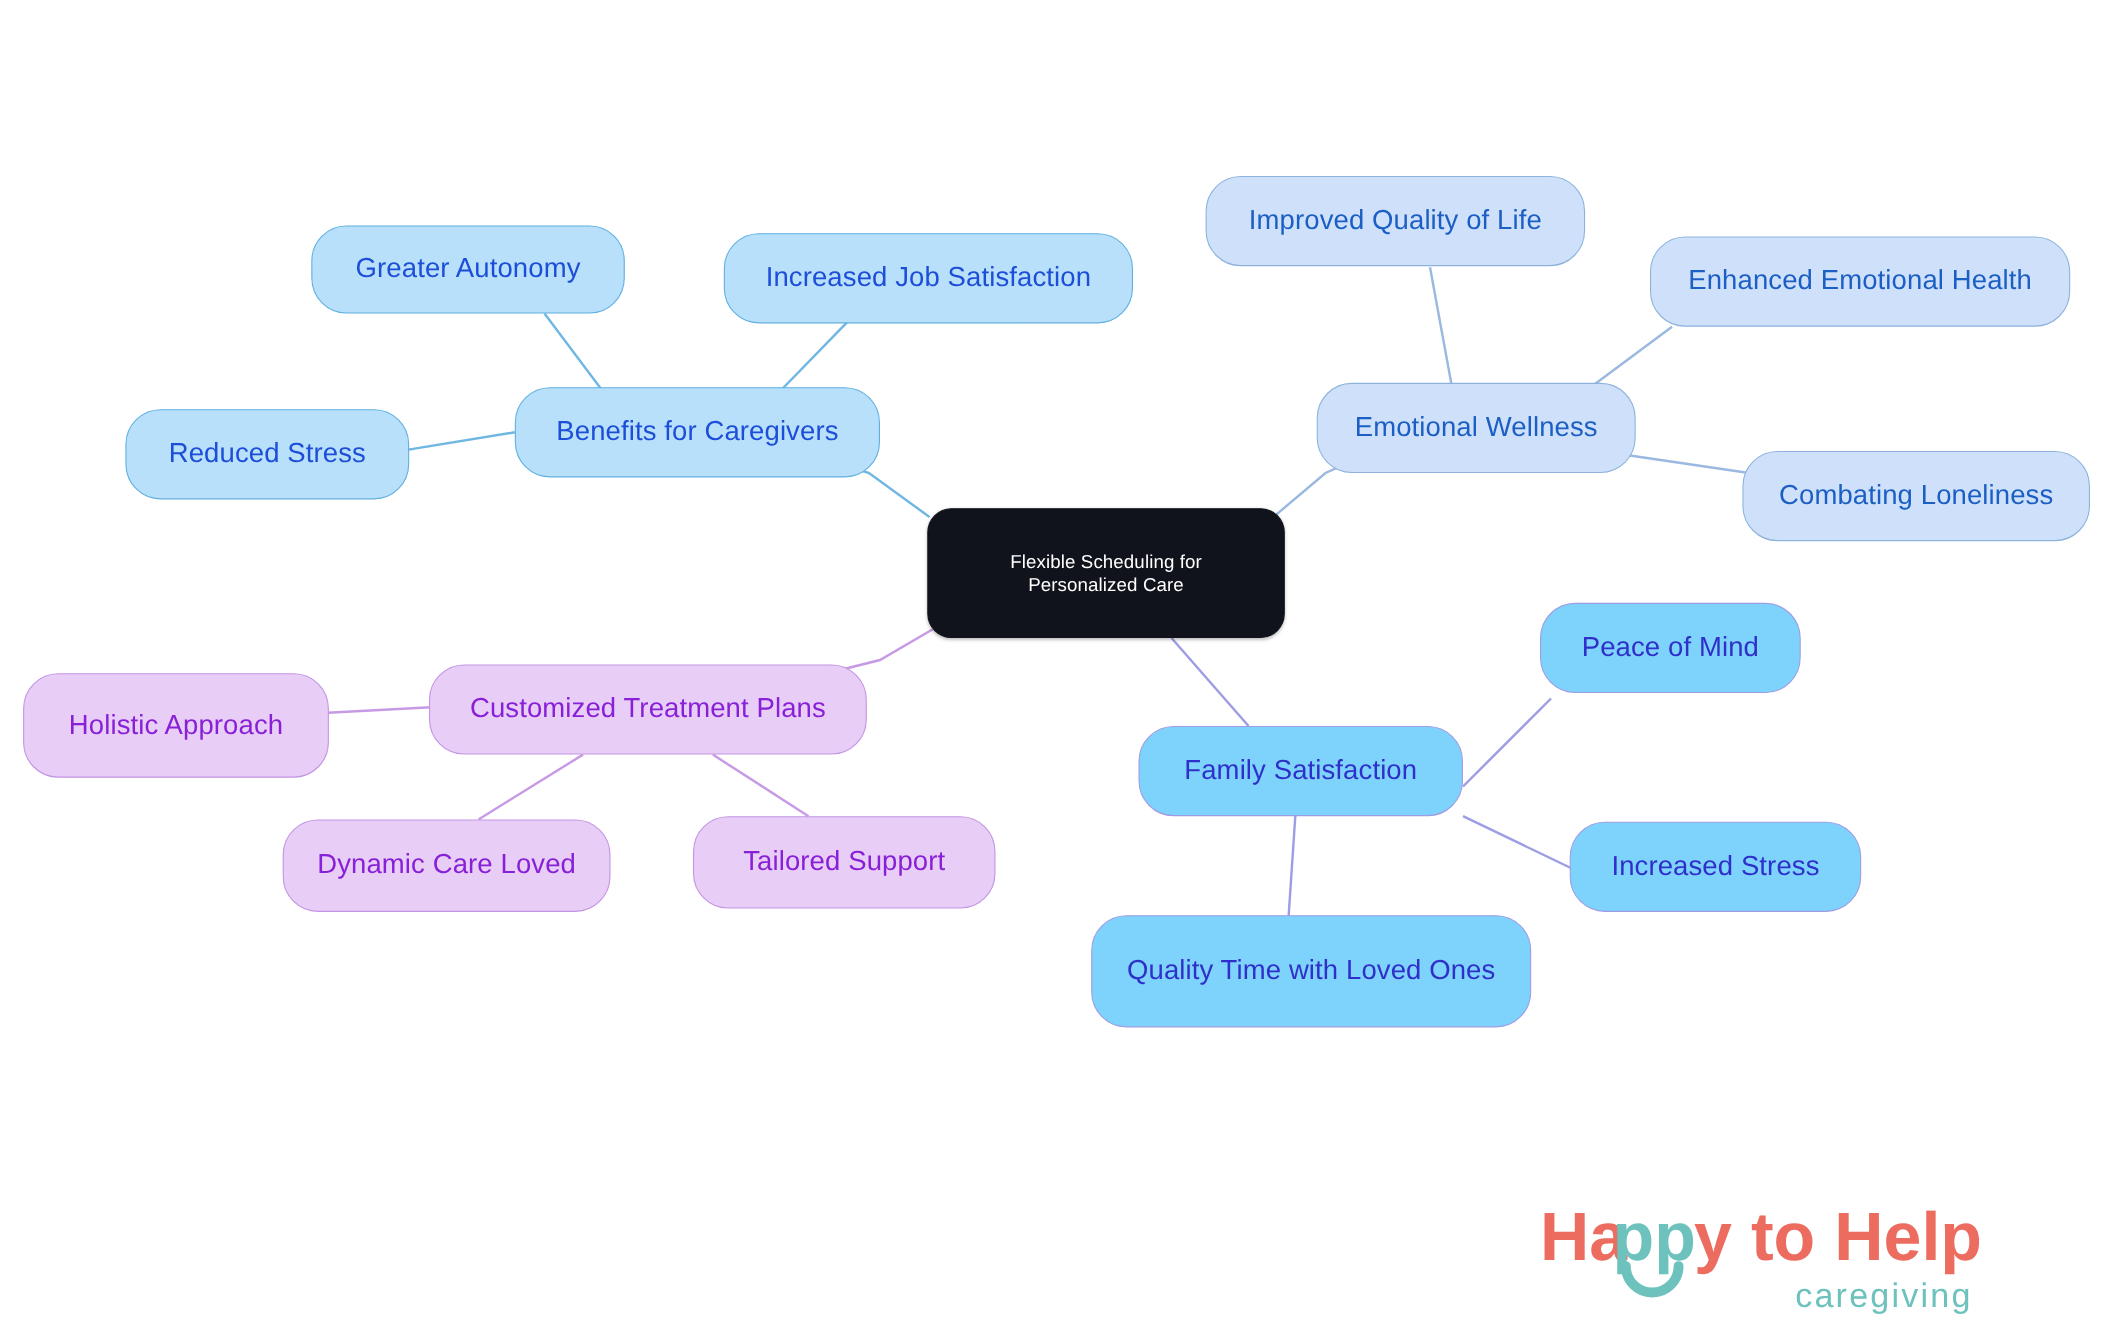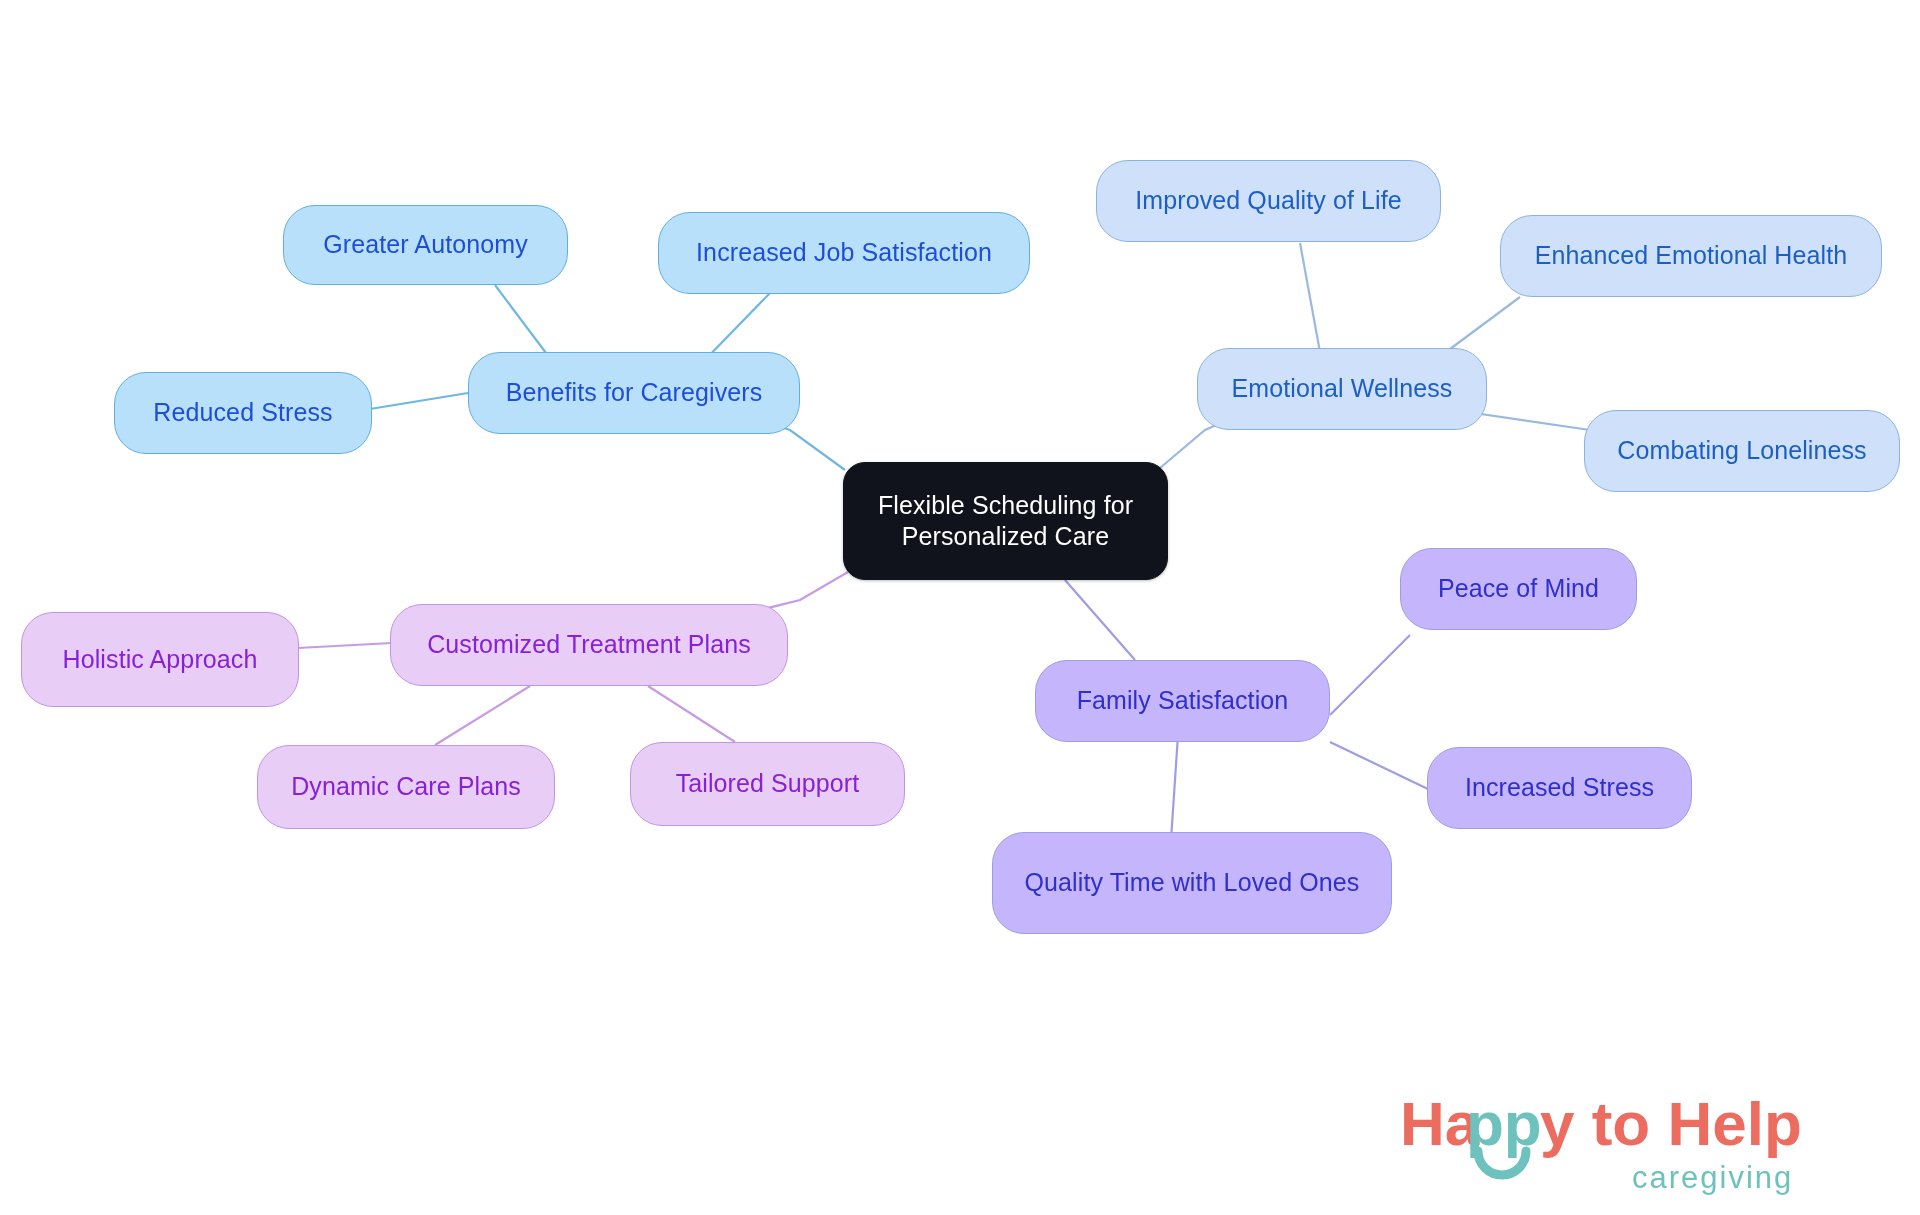--- a/index.html
+++ b/index.html
@@ -37,21 +37,21 @@
     border-width: 1.5px;
     line-height: 1.25;
     white-space: pre-line;
     letter-spacing: 0.1px;
   }
   .node-root {
     background: #10131c;
     border-color: #10131c;
     color: #ffffff;
     border-radius: 22px;
-    font-size: 25px;
+    font-size: 17px;
     box-shadow: 0 1px 3px rgba(0,0,0,0.25);
   }
   .node-blue-a {
     background: #b9e0fb;
     border-color: #5fb0e0;
     color: #1d4ed8;
     border-radius: 32px;
     font-size: 25px;
   }
   .node-blue-b {
@@ -62,21 +62,21 @@
     font-size: 25px;
   }
   .node-violet {
     background: #e8cdf6;
     border-color: #c295e3;
     color: #8820d8;
     border-radius: 32px;
     font-size: 25px;
   }
   .node-periwinkle {
-    background: #c4b5fd;
+    background: #7dd3fc;
     border-color: #9e9ce4;
     color: #2f2fc9;
     border-radius: 32px;
     font-size: 25px;
   }
   #logo {
     position: absolute;
     left: 1400px;
     top: 1085px;
     width: 500px;
@@ -139,21 +139,21 @@
   <div class="node node-blue-b" style="left:1096px; top:160px; width:345px; height:82px;">Improved Quality of Life</div>
 
   <div class="node node-blue-b" style="left:1500px; top:215px; width:382px; height:82px;">Enhanced Emotional Health</div>
 
   <div class="node node-blue-b" style="left:1584px; top:410px; width:316px; height:82px;">Combating Loneliness</div>
 
   <div class="node node-violet" style="left:390px; top:604px; width:398px; height:82px;">Customized Treatment Plans</div>
 
   <div class="node node-violet" style="left:21px; top:612px; width:278px; height:95px;">Holistic Approach</div>
 
-  <div class="node node-violet" style="left:257px; top:745px; width:298px; height:84px;">Dynamic Care Plans</div>
+  <div class="node node-violet" style="left:257px; top:745px; width:298px; height:84px;">Dynamic Care Loved</div>
 
   <div class="node node-violet" style="left:630px; top:742px; width:275px; height:84px;">Tailored Support</div>
 
   <div class="node node-periwinkle" style="left:1035px; top:660px; width:295px; height:82px;">Family Satisfaction</div>
 
   <div class="node node-periwinkle" style="left:1400px; top:548px; width:237px; height:82px;">Peace of Mind</div>
 
   <div class="node node-periwinkle" style="left:1427px; top:747px; width:265px; height:82px;">Increased Stress</div>
 
   <div class="node node-periwinkle" style="left:992px; top:832px; width:400px; height:102px;">Quality Time with Loved Ones</div>

